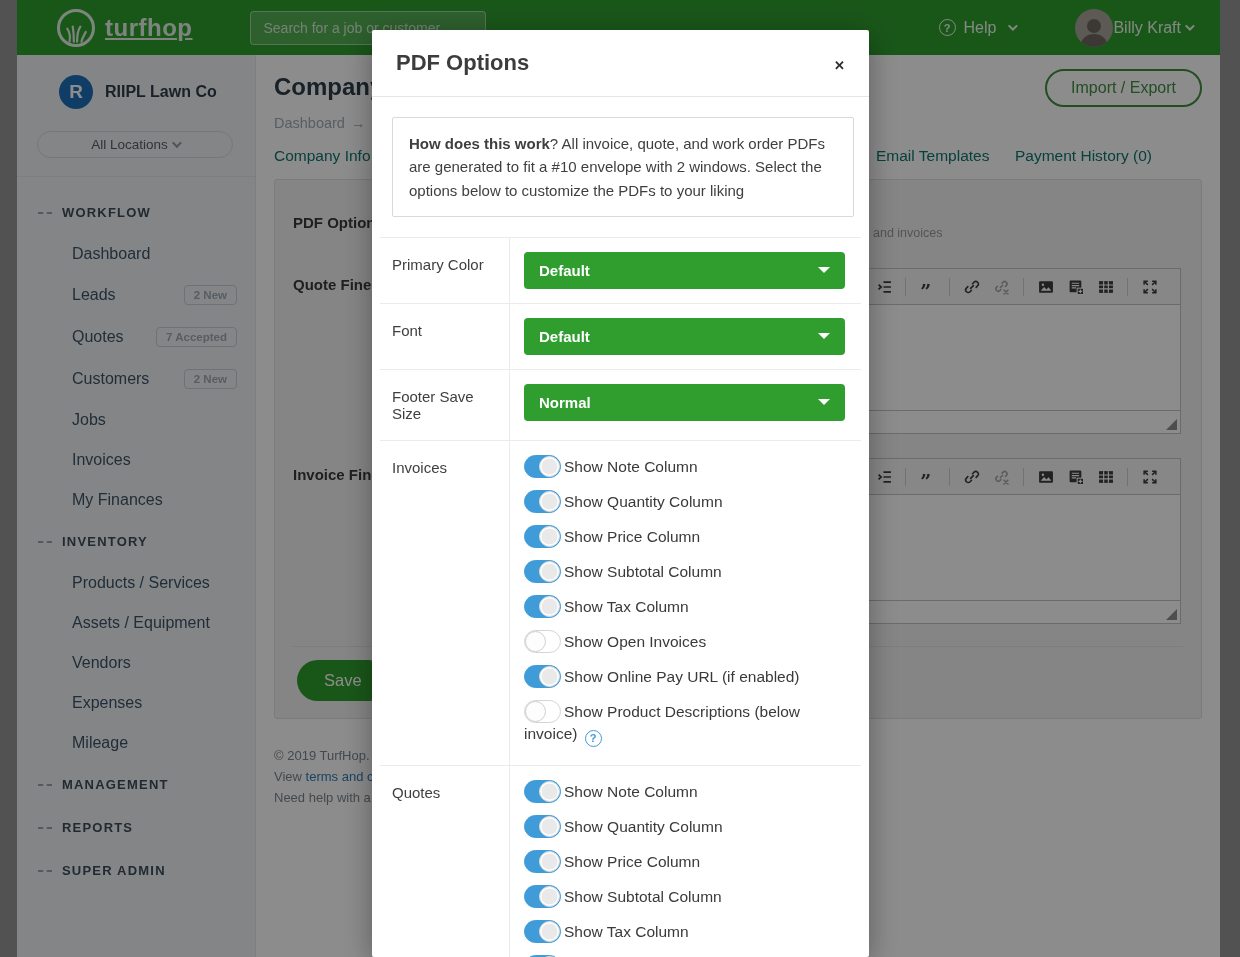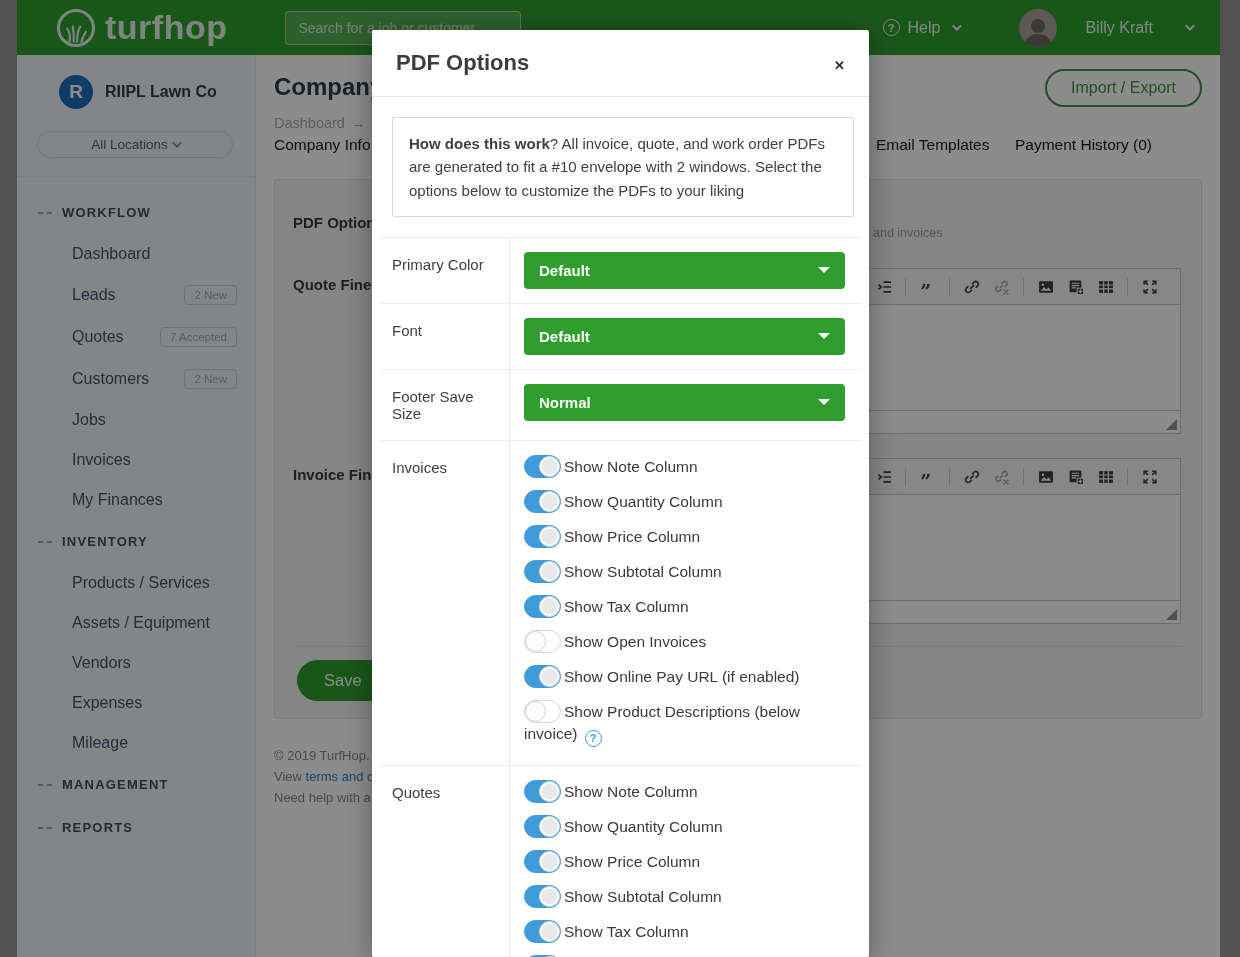--- a/index.html
+++ b/index.html
@@ -6,54 +6,54 @@
   html,body { width:1240px; height:957px; overflow:hidden; }
   body { font-family:"Liberation Sans", sans-serif; background:#969696; position:relative; }
 
   
   .app { position:absolute; left:17px; right:20px; top:0; bottom:0; background:#fff; display:flex; flex-direction:column; }
 
   
   .topbar { height:55px; background:#2f9e2f; display:flex; align-items:center; flex:0 0 auto; }
   .logo { display:flex; align-items:center; gap:10px; margin-left:40px; color:rgba(255,255,255,.88); }
   .logo-circle { width:38px; height:38px; border:3px solid rgba(255,255,255,.88); border-radius:50%; display:flex; align-items:flex-end; justify-content:center; overflow:hidden; }
-  .logo-text { font-size:34px; font-weight:bold; letter-spacing:.5px; }
+  .logo-text { font-size:24px; font-weight:bold; letter-spacing:.5px;text-decoration:underline; }
   .searchbox { margin-left:58px; width:236px; height:34px; background:rgba(255,255,255,.18); border:1px solid rgba(255,255,255,.45); border-radius:4px; color:rgba(255,255,255,.8); font-size:14px; padding:0 12px; outline:none; }
   .searchbox::placeholder { color:rgba(255,255,255,.75); }
   .topbar-right { margin-left:auto; display:flex; align-items:center; gap:14px; margin-right:28px; color:rgba(255,255,255,.92); font-size:16px; }
   .help-group { display:flex; align-items:center; gap:8px; cursor:pointer; margin-right:46px; }
   .qmark { width:17px; height:17px; border:1.5px solid rgba(255,255,255,.92); border-radius:50%; font-size:11px; font-weight:bold; display:flex; align-items:center; justify-content:center; }
   .chev { width:7px; height:7px; border-right:2px solid currentColor; border-bottom:2px solid currentColor; transform:rotate(45deg) translateY(-2px); display:inline-block; margin-left:4px; }
   .avatar { width:38px; height:38px; border-radius:50%; background:#a9a299; overflow:hidden; display:flex; align-items:flex-end; justify-content:center; }
-  .user-group { display:flex; align-items:center; gap:28px; cursor:pointer; }
+  .user-group { display:flex; align-items:center; gap:0; cursor:pointer; }
 
   
   .app-body { flex:1; display:flex; min-height:0; }
   .sidebar { width:239px; flex:0 0 auto; background:#f1f3f4; border-right:1px solid #e3e5e6; }
   .company-block { padding:16px 18px 4px 18px; border-bottom:1px solid #e3e5e6; }
   .company-row { display:flex; align-items:center; gap:12px; padding:4px 0 12px 24px; }
   .company-circle { width:34px; height:34px; border-radius:50%; background:#1d6fb8; color:#fff; font-size:19px; font-weight:bold; display:flex; align-items:center; justify-content:center; }
   .company-name { font-size:16px; font-weight:bold; color:#2e3d49; }
   .loc-pill { margin:10px 2px 14px 2px; height:27px; border:1px solid #d4d8db; border-radius:14px; display:flex; align-items:center; justify-content:center; color:#55606a; font-size:13.5px; cursor:pointer; background:transparent; width:196px; }
   .nav { padding:14px 0 0 11px; }
   .nav-section { display:flex; align-items:center; gap:10px; padding:14px 0 14px 10px; cursor:pointer; }
   .dash-icon { width:14px; border-top:2px dashed #97a3ad; display:inline-block; }
   .nav-section-label { font-size:13px; font-weight:bold; letter-spacing:1.2px; color:#3d4d5c; }
   .nav-item { display:flex; align-items:center; justify-content:space-between; padding:11px 18px 11px 44px; font-size:16px; color:#3d5468; cursor:pointer; }
-  .badge { border:1px solid #c7d0d7; border-radius:4px; color:#9eaab4; font-size:11.5px; font-weight:normal; padding:3px 9px; }
+  .badge { border:1px solid #c7d0d7; border-radius:4px; color:#9eaab4; font-size:11.5px; font-weight:bold; padding:3px 9px; }
 
   
   .main { flex:1; background:#fff; position:relative; padding:14px 18px 0 18px; min-width:0; }
   .title-row { display:flex; align-items:flex-start; justify-content:space-between; }
   .page-title { font-size:24px; font-weight:bold; color:#2e3d49; padding-top:4px; }
   .import-btn { border:2px solid #3e8e3e; color:#3e8e3e; background:transparent; border-radius:20px; font-size:16px; padding:8px 24px; cursor:pointer; font-family:inherit; }
   .breadcrumb { margin-top:8px; font-size:14.5px; color:#a0abb4; }
   .breadcrumb .arrow { margin:0 6px; }
   .tabs { position:relative; height:34px; margin-top:4px; }
-  .tab { position:absolute; bottom:15px; font-size:15.5px; color:#0f172a; cursor:pointer; white-space:nowrap; }
+  .tab { position:absolute; bottom:4px; font-size:15.5px; color:#0f766e; cursor:pointer; white-space:nowrap; }
   .tab-company { left:0; } .tab-email { left:602px; } .tab-payment { left:741px; }
 
   .card { margin-top:10px; height:540px; background:#f3f3f3; border:1px solid #e0e0e0; border-radius:3px; padding:14px 18px 0 18px; position:relative; overflow:hidden; }
   .hint-fragment { position:absolute; left:598px; top:46px; font-size:12.5px; color:#9a9a9a; }
   .crow { display:flex; padding:12px 0; }
   .crow-label { width:212px; flex:0 0 auto; font-size:15px; font-weight:bold; color:#3a3a3a; padding-top:8px; }
   .row-pdfoptions { height:62px; }
   .editor { flex:1; margin-right:2px; }
   .toolbar { border:1px solid #c4c4c4; background:#f6f6f6; height:37px; display:flex; align-items:center; justify-content:flex-end; gap:13px; padding:0 22px 0 8px; }
   .tb-sep { width:1px; height:18px; background:#cfcfcf; }
@@ -192,20 +192,24 @@
           </div>
 
         <div class="nav-section">
           <span class="dash-icon"></span>
           <span class="nav-section-label">MANAGEMENT</span>
         </div>
         <div class="nav-section">
           <span class="dash-icon"></span>
           <span class="nav-section-label">REPORTS</span>
         </div>
+        <div class="nav-section">
+          <span class="dash-icon"></span>
+          <span class="nav-section-label">SUPER ADMIN</span>
+        </div>
       </nav>
     </aside>
 
     <main class="main">
       <div class="title-row">
         <h1 class="page-title">Company Settings</h1>
         <button class="import-btn">Import / Export</button>
       </div>
       <div class="breadcrumb">
         <span>Dashboard</span><span class="arrow">→</span><span>Company Settings</span>

